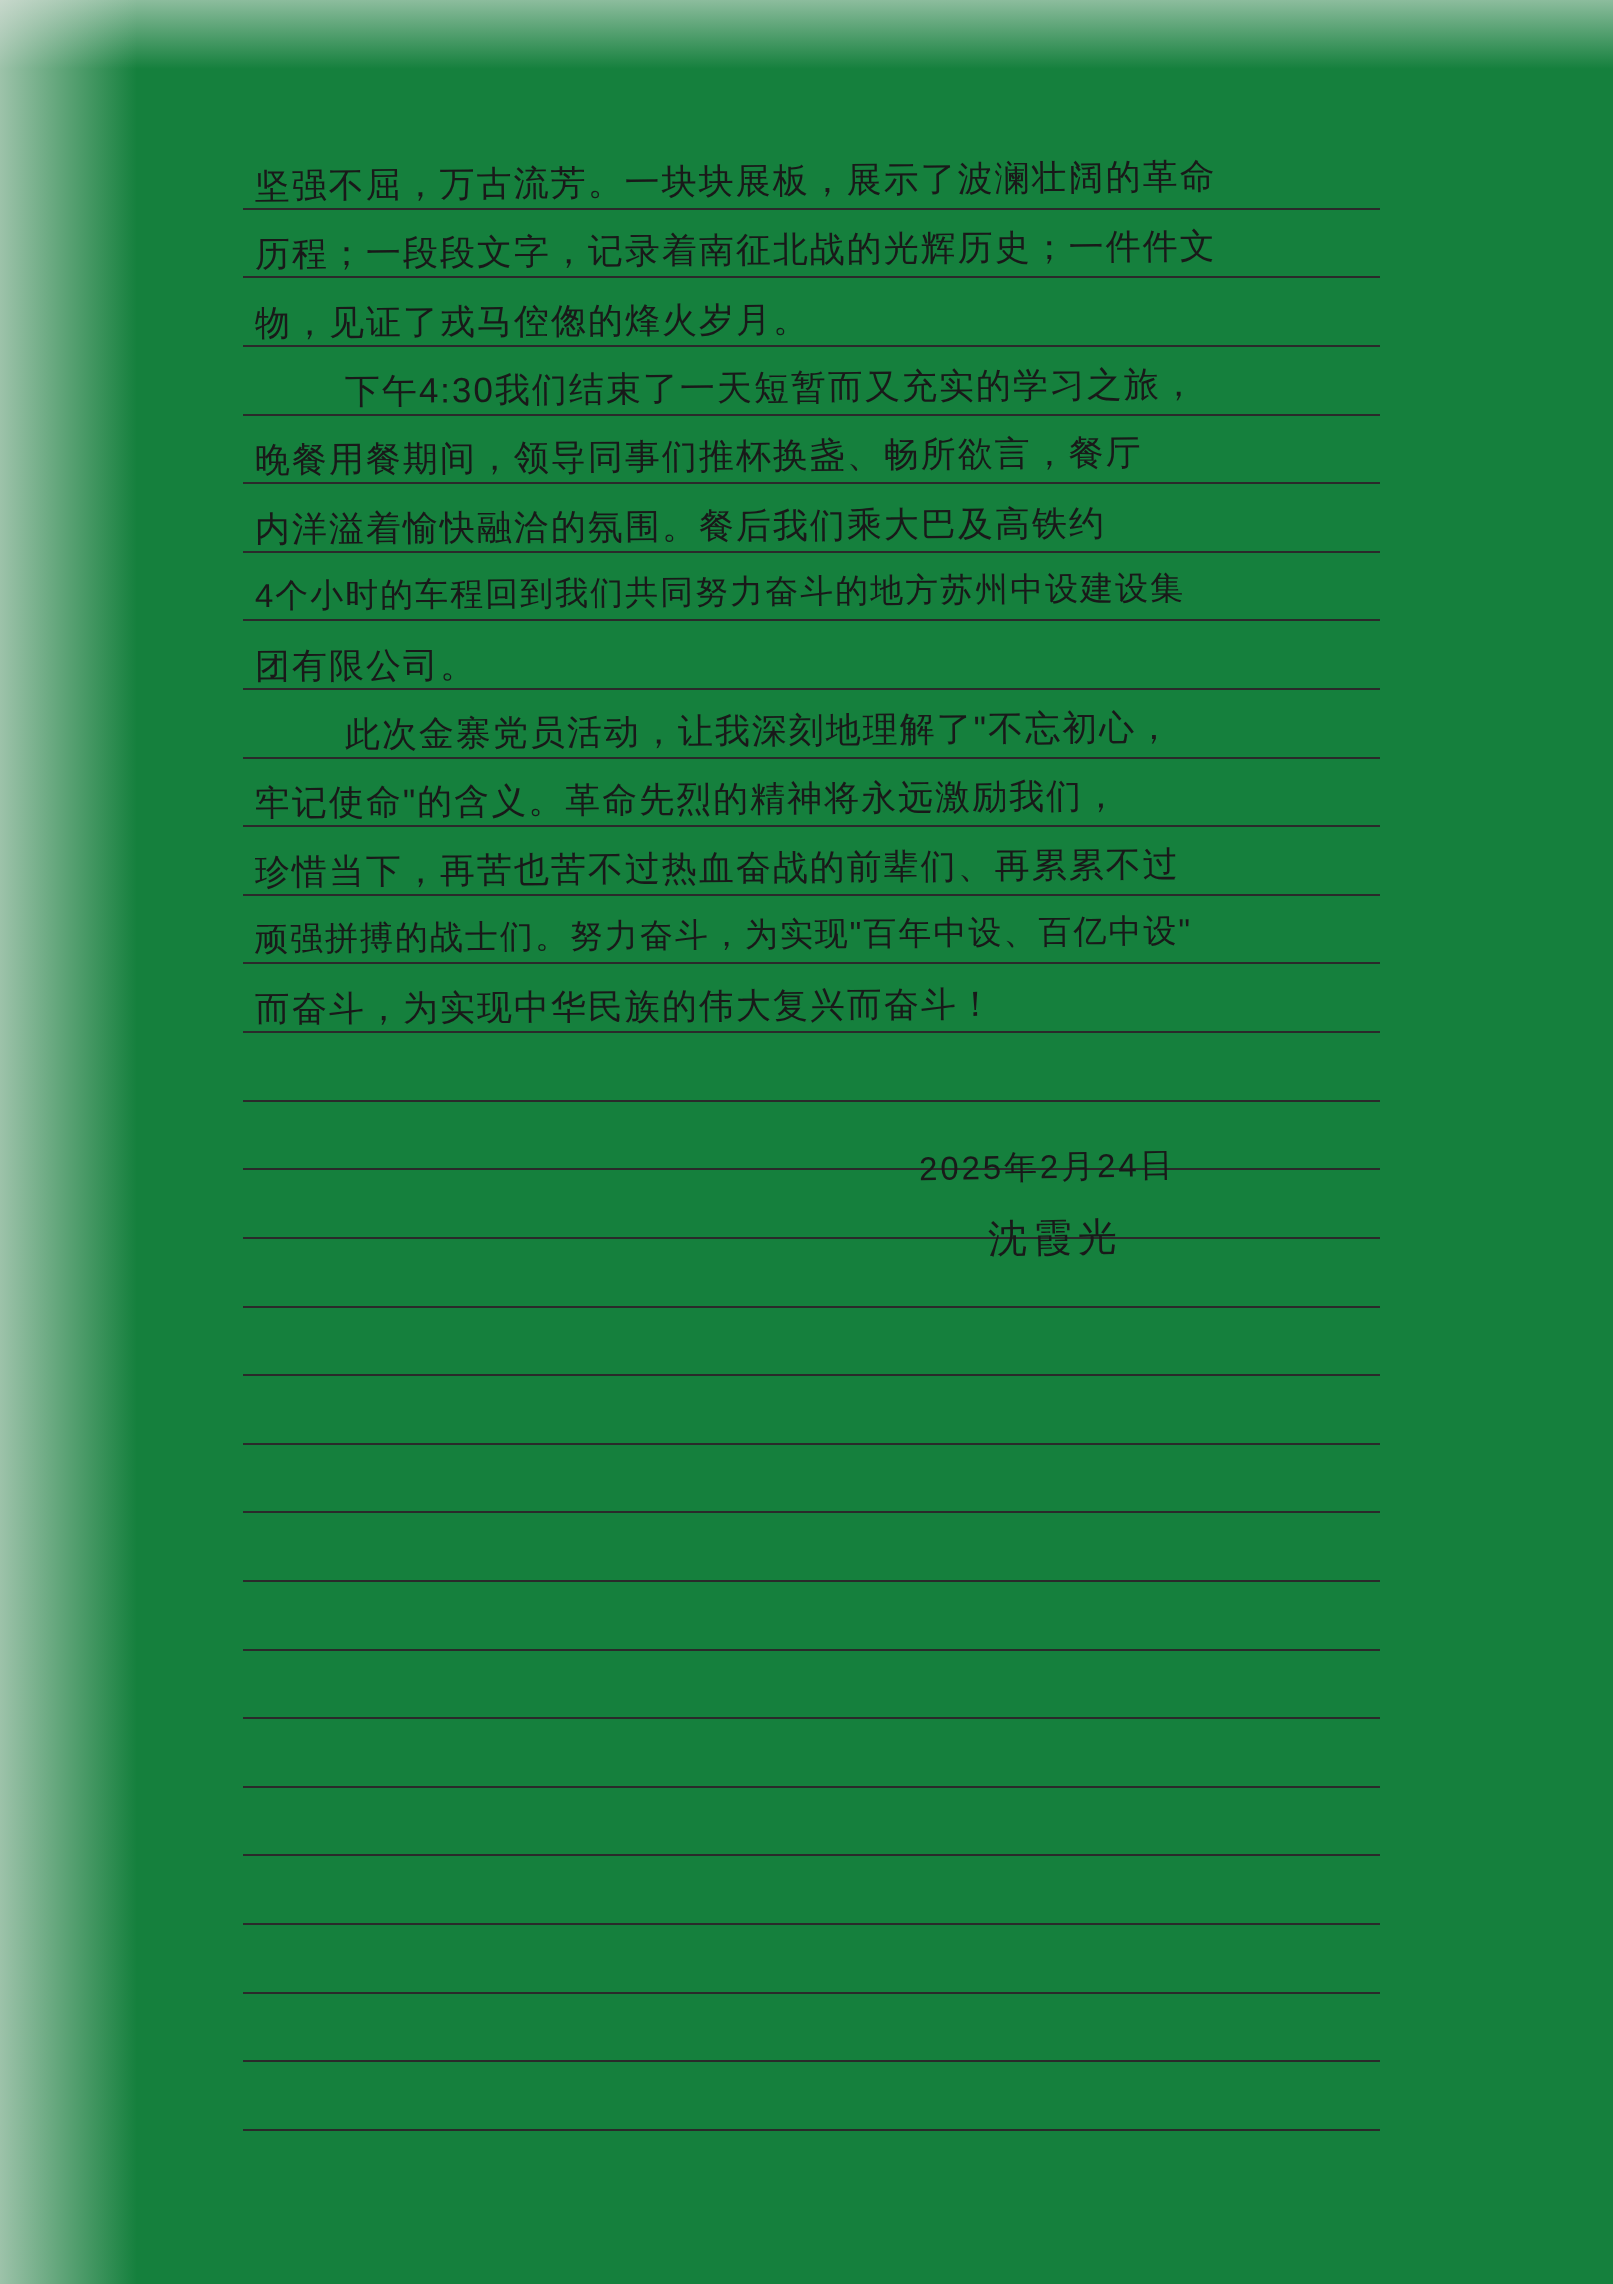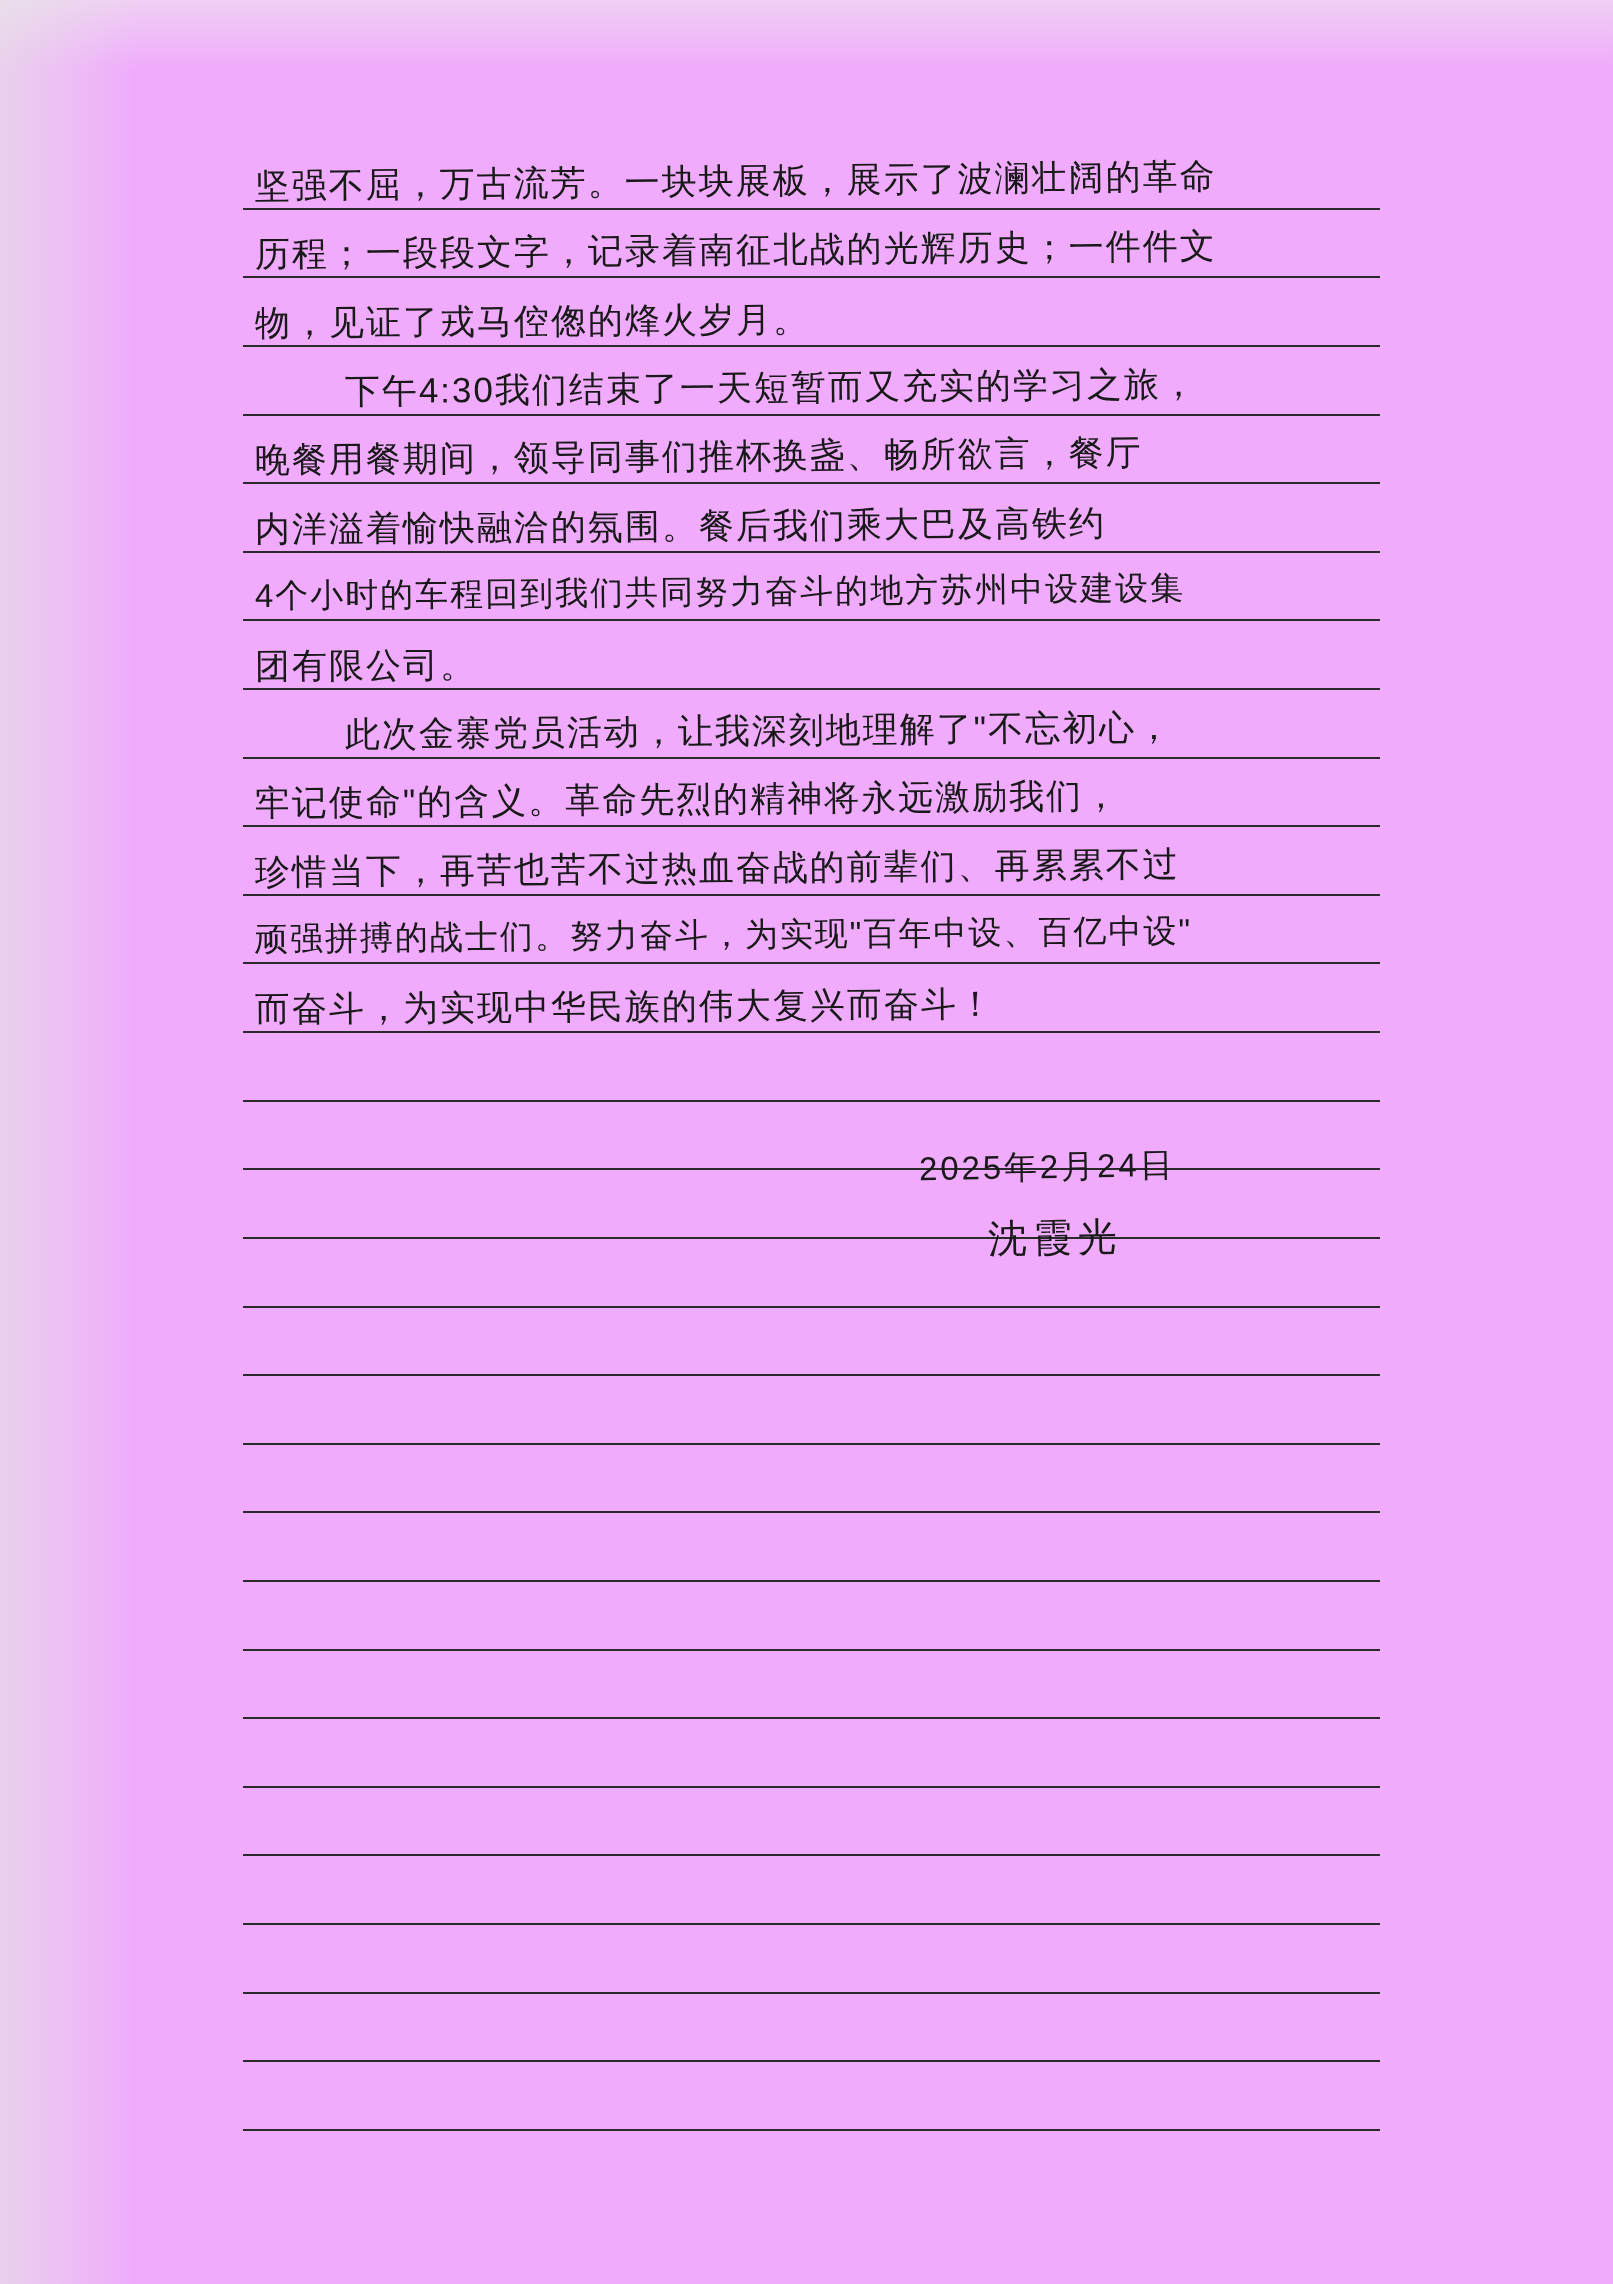--- a/index.html
+++ b/index.html
@@ -12,21 +12,21 @@
     height: 2285px;
     font-family: "Liberation Serif", serif;
     position: relative;
     overflow: hidden;
   }
   #page {
     position: absolute;
     left: 0; top: 0;
     width: 1613px;
     height: 2285px;
-    background: #f0abfc;
+    background: #15803d;
   }
   
   #page::before {
     content: "";
     position: absolute;
     left: 0; top: 0;
     width: 1613px; height: 2285px;
     background:
       linear-gradient(90deg, rgba(230,230,228,0.65) 0px, rgba(255,255,255,0) 137px),
       linear-gradient(180deg, rgba(238,238,236,0.55) 0px, rgba(255,255,255,0) 69px);

